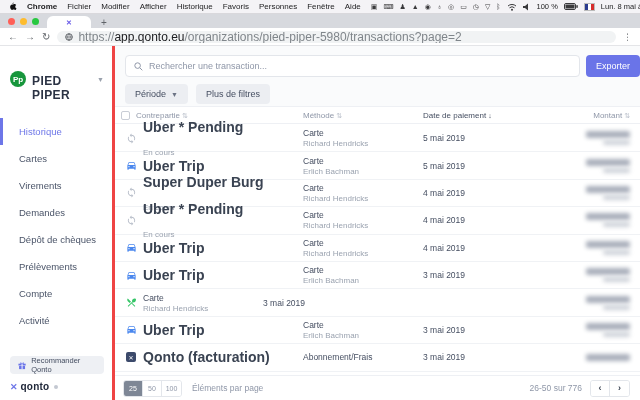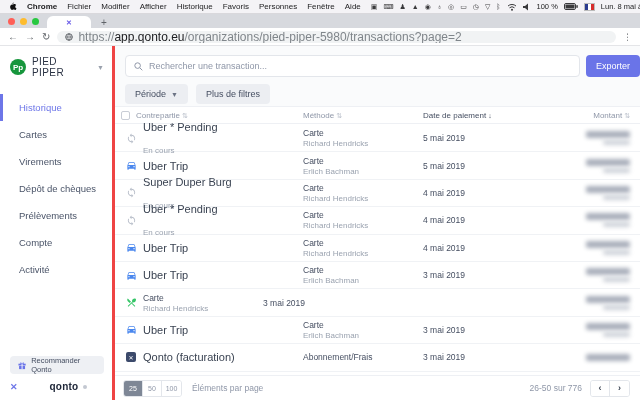--- a/index.html
+++ b/index.html
@@ -38,31 +38,31 @@
     padding:0 8px; gap:5px; font-size:12px; color:#80868b; overflow:hidden; white-space:nowrap; }
   .omni-host { color:#202124; } 
   .kebab { color:#5f6368; font-size:9px; letter-spacing:0; }
 
   
   .app { position:absolute; top:46px; left:0; right:0; bottom:0; background:#fafbfc; }
   .sidebar { position:absolute; top:0; left:0; bottom:0; width:115px; background:#fff; border-right:3px solid #ef4444; }
   .org { display:flex; align-items:center; gap:6px; padding:10px 8px 0 10px; }
   .org-logo { width:16px; height:16px; border-radius:50%; background:#17963c; color:#fff; font-size:8px; font-weight:bold;
     display:flex; align-items:center; justify-content:center; flex:0 0 auto; }
-  .org-name { font-size:10px; font-weight:normal; letter-spacing:.4px; color:#2b3344; flex:1; }
+  .org-name { font-size:12px; font-weight:bold; letter-spacing:.4px; color:#2b3344; flex:1;margin-top:18px; }
   .org-chev { color:#9aa1ad; font-size:7px; }
   .nav { margin-top:16px; }
   .nav-item { height:27px; display:flex; align-items:center; padding-left:16px; font-size:9.5px; color:#4a5468; border-left:3px solid transparent; cursor:pointer; }
   .nav-item.active { color:#6d76e8; border-left-color:#6d76e8; }
   .side-bottom { position:absolute; left:10px; right:8px; bottom:8px; }
   .recommend { height:18px; background:#eef0f4; border-radius:4px; display:flex; align-items:center; gap:5px;
     padding:0 8px; font-size:7.5px; color:#454e61; width:fit-content; }
   .qlogo-row { display:flex; align-items:center; gap:3px; margin-top:7px; }
   .qlogo-x { color:#6d76e8; font-weight:bold; font-size:9px; }
-  .qlogo-t { color:#20283a; font-weight:bold; font-size:10px; letter-spacing:.2px;margin-left:29px; }
+  .qlogo-t { color:#20283a; font-weight:bold; font-size:10px; letter-spacing:.2px; }
   .qlogo-dot { width:4px; height:4px; border-radius:50%; background:#c3c8d1; margin-left:2px; }
 
   
   .main { position:absolute; left:115px; right:0; top:0; bottom:0; }
   .toolbar { padding:9px 0 0 10px; display:flex; gap:6px; }
   .searchbox { flex:1; height:22px; background:#fff; border:1px solid #e3e6eb; border-radius:4px;
     display:flex; align-items:center; gap:6px; padding:0 8px; }
   .searchbox input { border:0; outline:none; flex:1; font-size:9px; color:#454e61; font-family:"Liberation Sans",sans-serif; background:transparent; }
   .searchbox input::placeholder { color:#8f97a8; }
   .btn-export { width:54px; height:22px; background:#6a74e8; color:#fff; border:0; border-radius:4px; font-size:9px; font-family:"Liberation Sans",sans-serif; }
@@ -75,21 +75,21 @@
   .t-head { height:17px; display:flex; align-items:center; padding:0 10px 0 4px; border-bottom:1px solid #eef0f4; font-size:8px; color:#8f97a8; }
   .h-first { width:184px; display:flex; align-items:center; gap:6px; }
   .cb { width:9px; height:9px; border:1px solid #c9cdd6; border-radius:2px; background:#fff; margin-left:2px; }
   .h-method { width:120px; } .h-date { width:158px; color:#454e61; } .h-amount { flex:1; text-align:right; }
   .sort { font-size:7px; color:#b9bfca; margin-left:2px; }
   .sort-active { font-size:7px; color:#454e61; margin-left:2px; }
   .t-rows { position:absolute; top:18px; left:0; right:0; bottom:0; }
   .t-row { height:27.4px; display:flex; align-items:center; padding:0 10px 0 4px; border-bottom:1px solid #f0f2f5; background:#fff; }
   .col.icon { width:24px; display:flex; justify-content:center; align-items:center; }
   .col.name { width:160px; }
-  .nm { font-size:11px; font-weight:normal; color:#3a4352; }
+  .nm { font-size:14px; font-weight:bold; color:#3a4352; }
   .st { font-size:8px; color:#9ba3b0; margin-top:13px; }
   .col.method { width:120px; }
   .m1 { font-size:8.5px; color:#454e61; } .m2 { font-size:8px; color:#9ba3b0; margin-top:1px; }
   .col.date { width:158px; font-size:8.5px; color:#454e61; }
   .col.amount { flex:1; display:flex; flex-direction:column; align-items:flex-end; gap:2px; }
   .b1 { width:44px; height:7px; background:#a9afbb; border-radius:2px; filter:blur(2px); }
   .b2 { width:27px; height:5px; background:#ced2d9; border-radius:2px; filter:blur(2px); }
   .qicon { width:10px; height:10px; background:#3c4a6b; border-radius:2px; color:#fff; font-size:6px;
     display:flex; align-items:center; justify-content:center; }
 
@@ -202,20 +202,23 @@
           <div class="nav-item active">
             <span>Historique</span>
           </div>
           <div class="nav-item">
             <span>Cartes</span>
           </div>
           <div class="nav-item">
             <span>Virements</span>
           </div>
           <div class="nav-item">
+            <span>Demandes</span>
+          </div>
+          <div class="nav-item">
             <span>Dépôt de chèques</span>
           </div>
           <div class="nav-item">
             <span>Prélèvements</span>
           </div>
           <div class="nav-item">
             <span>Compte</span>
           </div>
           <div class="nav-item">
             <span>Activité</span>

